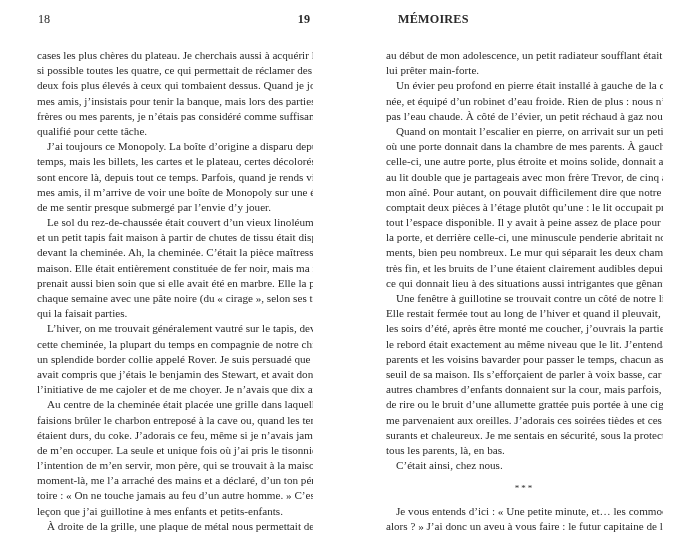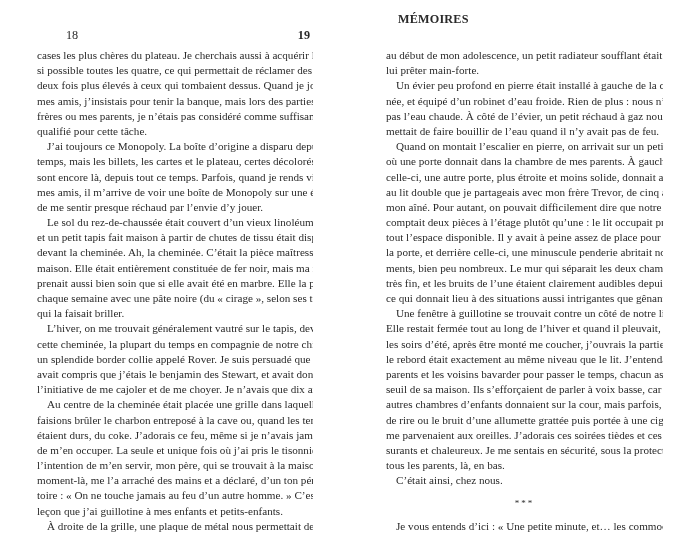--- a/index.html
+++ b/index.html
@@ -2,21 +2,21 @@
 <html><head>
 <meta charset="utf-8">
 <style>
   html, body { margin:0; padding:0; background:#ffffff; }
   body { width:700px; height:537px; overflow:hidden; position:relative;
          font-family:"Liberation Serif","DejaVu Serif",serif; color:#2a2a2a; }
   .page { position:absolute; top:0; height:537px; }
   .page.left { left:0; width:350px; }
   .page.right { left:350px; width:350px; }
   .header { position:absolute; top:12px; font-size:12.2px; line-height:14px; }
-  .header .num { position:absolute; top:16px;margin-left:28px; }
+  .header .num { position:absolute; top:0; }
   .header .title { position:absolute; top:0; font-weight:bold; letter-spacing:0.2px; }
   .left .header .num { left:38px; }
   .right .header .title { left:48px; }
   .right .header .num { right:40px;font-weight:bold; }
   .text { position:absolute; top:48px; font-size:11.15px; line-height:15.2px; }
   .left .text { left:37px; width:276px; }
   .right .text { left:36px; width:277px; }
   .line { display:block; height:15.2px; white-space:nowrap; text-align:justify;
           text-align-last:justify; overflow:hidden; }
   .line.last { text-align-last:left; }
@@ -36,28 +36,28 @@
       <span class="line">cases les plus chères du plateau. Je cherchais aussi à acquérir les gares,</span>
       <span class="line">si possible toutes les quatre, ce qui permettait de réclamer des loyers</span>
       <span class="line">deux fois plus élevés à ceux qui tombaient dessus. Quand je jouais avec</span>
       <span class="line">mes amis, j’insistais pour tenir la banque, mais lors des parties avec mes</span>
       <span class="line">frères ou mes parents, je n’étais pas considéré comme suffisamment</span>
       <span class="line last">qualifié pour cette tâche.</span>
       <span class="line indent">J’ai toujours ce Monopoly. La boîte d’origine a disparu depuis long-</span>
       <span class="line">temps, mais les billets, les cartes et le plateau, certes décolorés et cornés,</span>
       <span class="line">sont encore là, depuis tout ce temps. Parfois, quand je rends visite à</span>
       <span class="line">mes amis, il m’arrive de voir une boîte de Monopoly sur une étagère et</span>
-      <span class="line last">de me sentir presque réchaud par l’envie d’y jouer.</span>
+      <span class="line last">de me sentir presque submergé par l’envie d’y jouer.</span>
       <span class="line indent">Le sol du rez-de-chaussée était couvert d’un vieux linoléum fissuré,</span>
       <span class="line">et un petit tapis fait maison à partir de chutes de tissu était disposé</span>
       <span class="line">devant la cheminée. Ah, la cheminée. C’était la pièce maîtresse de la</span>
       <span class="line">maison. Elle était entièrement constituée de fer noir, mais ma mère en</span>
       <span class="line">prenait aussi bien soin que si elle avait été en marbre. Elle la polissait</span>
       <span class="line">chaque semaine avec une pâte noire (du « cirage », selon ses termes)</span>
-      <span class="line last">qui la faisait briller.</span>
+      <span class="line last">qui la faisait parties.</span>
       <span class="line indent">L’hiver, on me trouvait généralement vautré sur le tapis, devant</span>
       <span class="line">cette cheminée, la plupart du temps en compagnie de notre chien,</span>
       <span class="line">un splendide border collie appelé Rover. Je suis persuadé que Rover</span>
       <span class="line">avait compris que j’étais le benjamin des Stewart, et avait donc pris</span>
       <span class="line">l’initiative de me cajoler et de me choyer. Je n’avais que dix ans quand</span>
       <span class="line indent">Au centre de la cheminée était placée une grille dans laquelle nous</span>
       <span class="line">faisions brûler le charbon entreposé à la cave ou, quand les temps</span>
       <span class="line">étaient durs, du coke. J’adorais ce feu, même si je n’avais jamais le droit</span>
       <span class="line">de m’en occuper. La seule et unique fois où j’ai pris le tisonnier avec</span>
       <span class="line">l’intention de m’en servir, mon père, qui se trouvait à la maison à ce</span>
@@ -72,21 +72,20 @@
   <div class="header">
     <span class="title">MÉMOIRES</span>
     <span class="num">19</span>
   </div>
   <div class="text" id="right-body">
       <span class="line">au début de mon adolescence, un petit radiateur soufflant était venu</span>
       <span class="line last">lui prêter main-forte.</span>
       <span class="line indent">Un évier peu profond en pierre était installé à gauche de la chemi-</span>
       <span class="line">née, et équipé d’un robinet d’eau froide. Rien de plus : nous n’avions</span>
       <span class="line">pas l’eau chaude. À côté de l’évier, un petit réchaud à gaz nous per-</span>
-      <span class="line last">mettait de faire bouillir de l’eau quand il n’y avait pas de feu.</span>
       <span class="line indent">Quand on montait l’escalier en pierre, on arrivait sur un petit palier,</span>
       <span class="line">où une porte donnait dans la chambre de mes parents. À gauche de</span>
       <span class="line">celle-ci, une autre porte, plus étroite et moins solide, donnait accès</span>
       <span class="line">au lit double que je partageais avec mon frère Trevor, de cinq ans</span>
       <span class="line">mon aîné. Pour autant, on pouvait difficilement dire que notre maison</span>
       <span class="line">comptait deux pièces à l’étage plutôt qu’une : le lit occupait presque</span>
       <span class="line">tout l’espace disponible. Il y avait à peine assez de place pour ouvrir</span>
       <span class="line">la porte, et derrière celle-ci, une minuscule penderie abritait nos vête-</span>
       <span class="line">ments, bien peu nombreux. Le mur qui séparait les deux chambres était</span>
       <span class="line">très fin, et les bruits de l’une étaient clairement audibles depuis l’autre,</span>

